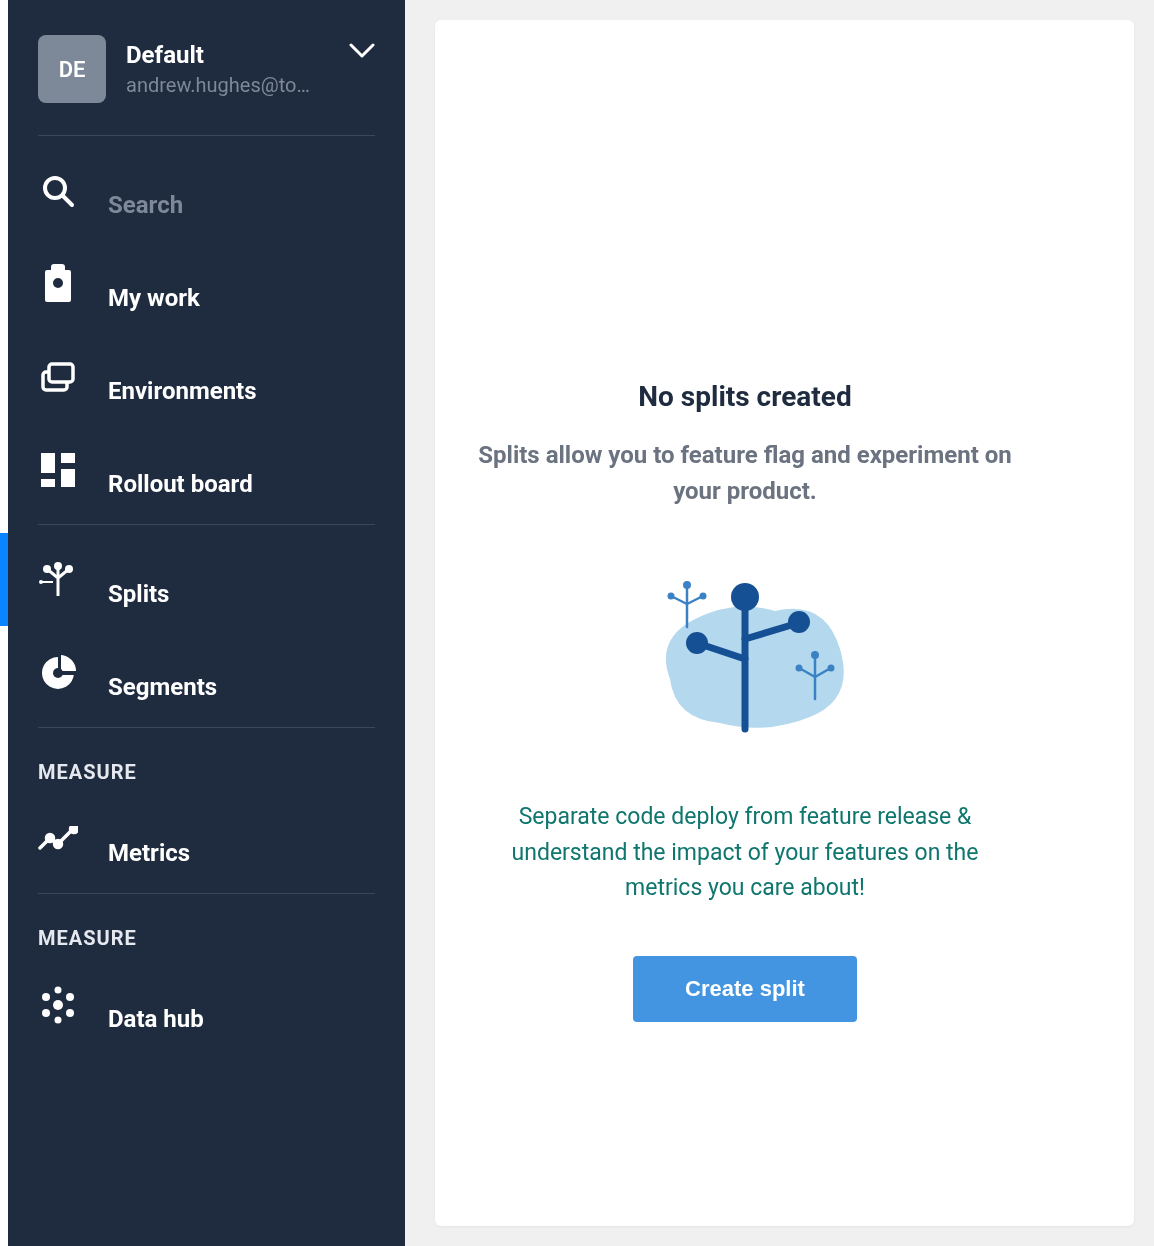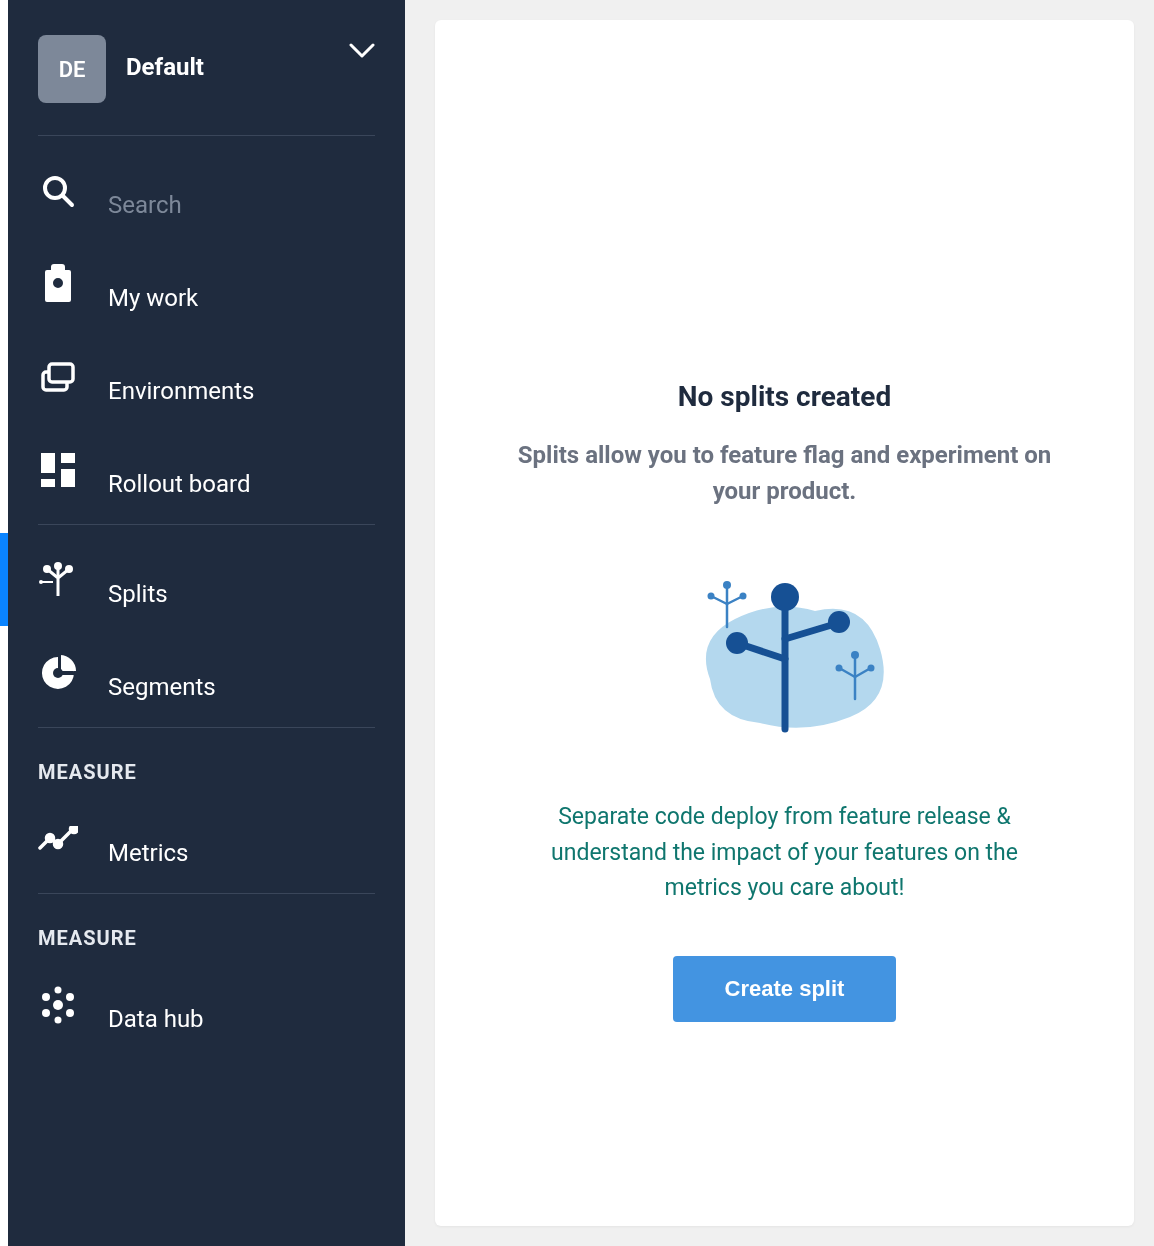--- a/index.html
+++ b/index.html
@@ -118,21 +118,21 @@
       display: flex;
       align-items: center;
       justify-content: center;
       flex-shrink: 0;
     }
     
     .nav-label {
       margin-left: 30px;
       font-size: 24px;
       color: #fff;
-      font-weight: 400;
+      font-weight: 700;
       margin-top: 29px;
     }
     
     .search-label {
       color: #7d8899;
     }
     
     .section-header {
       padding: 24px 30px 8px 30px;
       font-size: 20px;
@@ -148,21 +148,21 @@
       display: flex;
       flex-direction: column;
     }
     
     .content-card {
       background: #fff;
       border-radius: 6px;
       flex: 1;
       display: flex;
       flex-direction: column;
-      align-items: center;
+      align-items: flex-start;
       padding: 60px 40px 40px 40px;
       box-shadow: 0 1px 3px rgba(0,0,0,0.05);
     }
     
     .empty-state {
       display: flex;
       flex-direction: column;
       align-items: center;
       text-align: center;
       max-width: 540px;
@@ -213,20 +213,21 @@
 </head>
 <body>
 
 <div class="sidebar">
   <div class="sidebar-left-edge"></div>
 
   <div class="workspace-selector">
     <div class="workspace-badge">DE</div>
     <div class="workspace-info">
       <div class="workspace-name">Default</div>
+      <div class="workspace-email">andrew.hughes@to…</div>
     </div>
     <div class="workspace-chevron">
       <svg width="26" height="16" viewBox="0 0 26 16" fill="none">
         <path d="M2 2 L13 13 L24 2" stroke="#fff" stroke-width="3" stroke-linecap="round" stroke-linejoin="round"></path>
       </svg>
     </div>
   </div>
 
   <div class="divider"></div>
 

